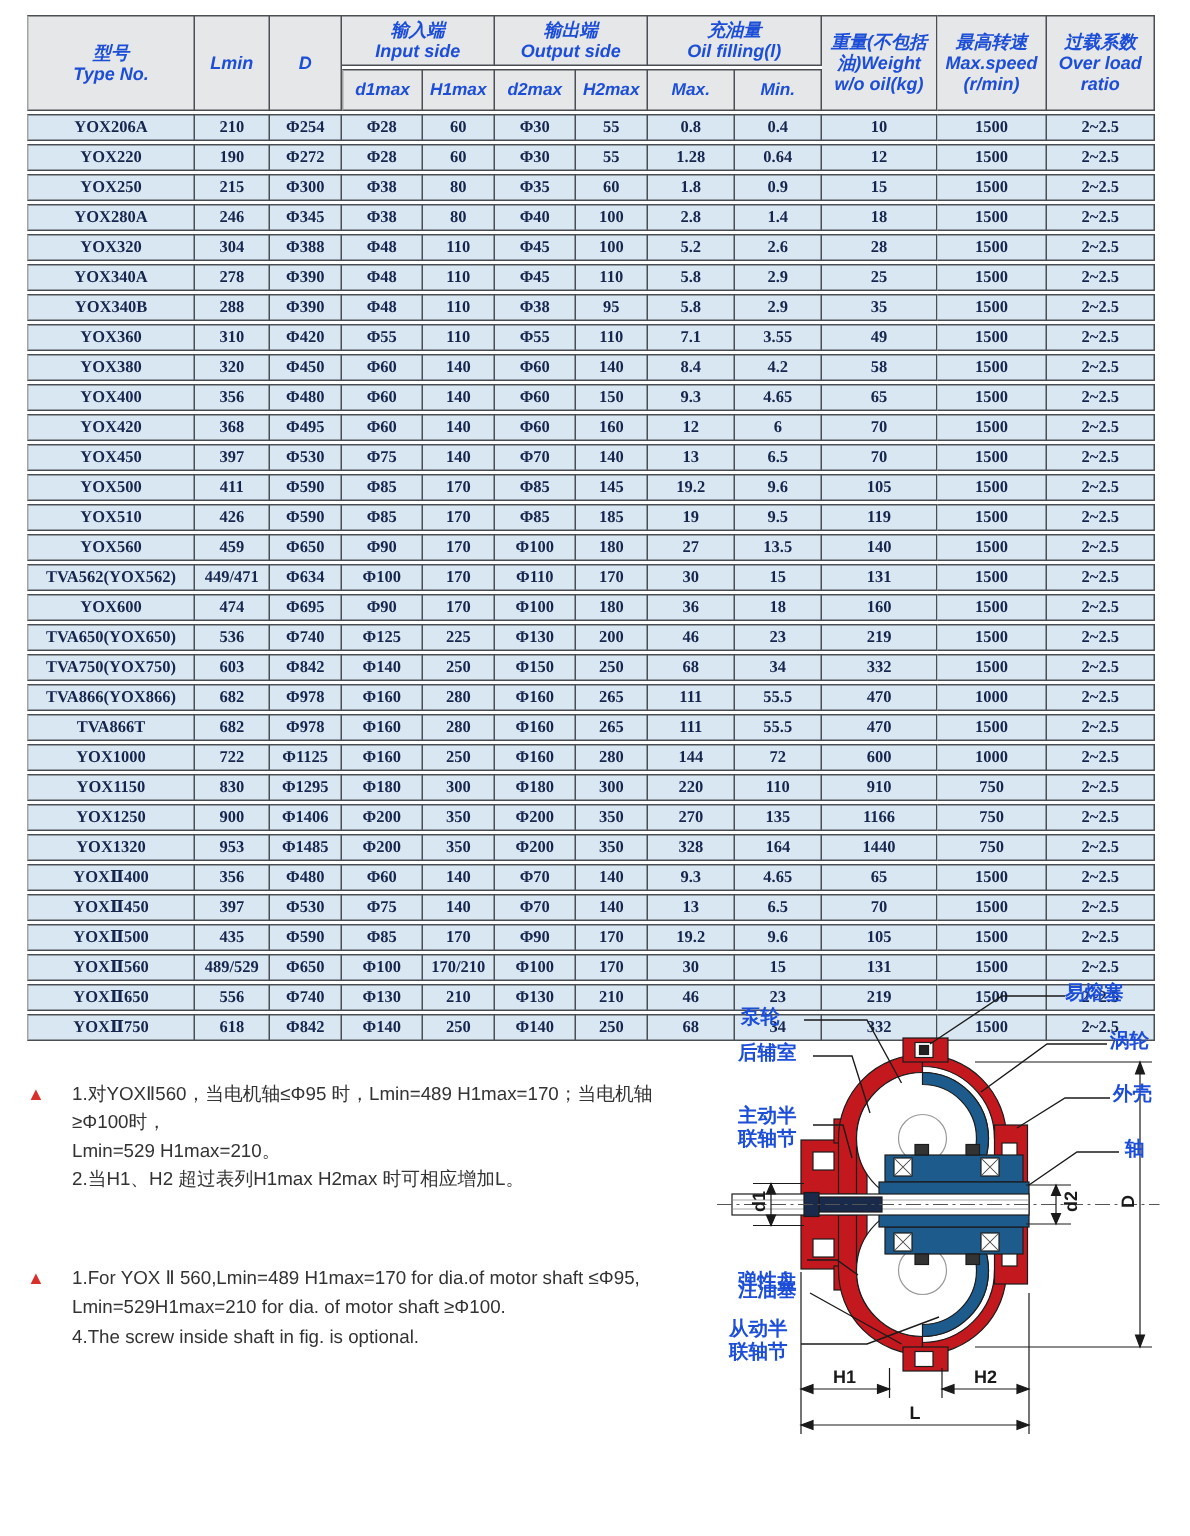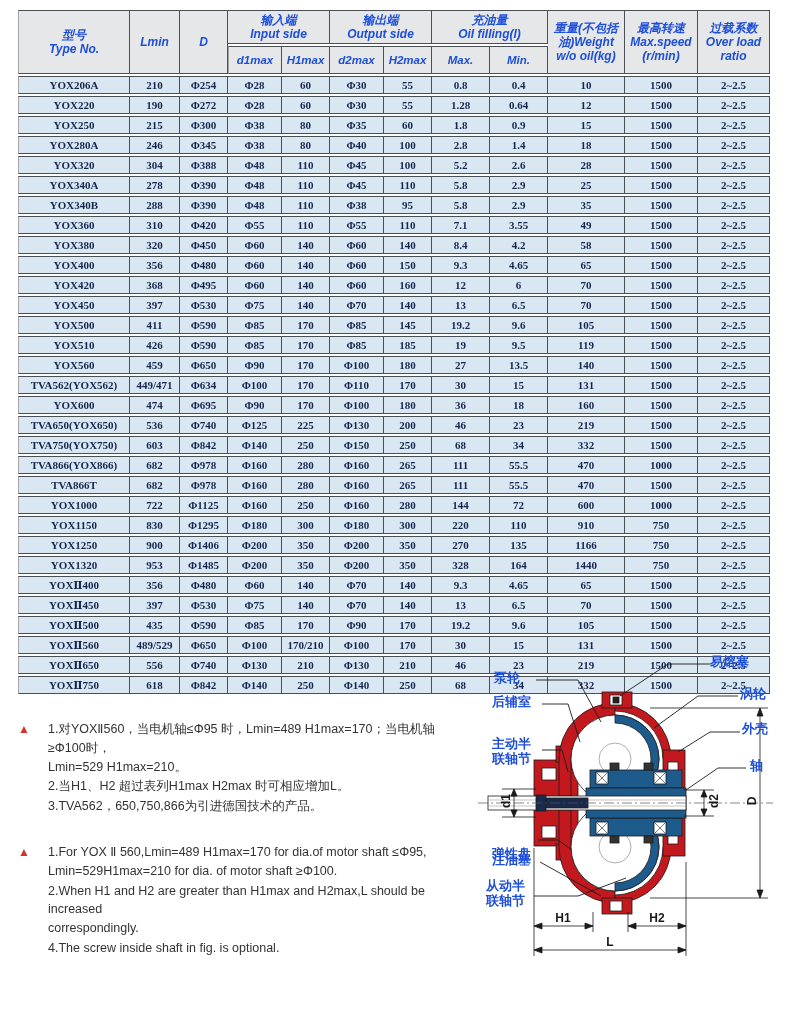--- a/index.html
+++ b/index.html
@@ -520,28 +520,25 @@
           <td>1500</td>
           <td>2~2.5</td>
         </tr>
       </tbody>
   </table>
 
   <div class="notes notes-zh">
     <div class="note"><span class="tri">▲</span><span>1.对YOXⅡ560，当电机轴≤Φ95 时，Lmin=489 H1max=170；当电机轴≥Φ100时，
 Lmin=529 H1max=210。</span></div>
     <div class="note"><span>2.当H1、H2 超过表列H1max H2max 时可相应增加L。</span></div>
-    <div class="note"><span>3.TVA562，650,750,866为引进德国技术的产品。</span></div>
   </div>
 
   <div class="notes notes-en">
     <div class="note"><span class="tri">▲</span><span>1.For YOX Ⅱ 560,Lmin=489 H1max=170 for dia.of motor shaft ≤Φ95,
 Lmin=529H1max=210 for dia. of motor shaft ≥Φ100.</span></div>
-    <div class="note"><span>2.When H1 and H2 are greater than H1max and H2max,L should be increased
-correspondingly.</span></div>
     <div class="note"><span>4.The screw inside shaft in fig. is optional.</span></div>
   </div>
 
   <div class="diagram">
     <svg width="335" height="372" viewBox="0 0 335 372">
       <g stroke="#1c1c1c" stroke-width="0.8">
 
         <g fill="#c3181d">
           <rect x="76" y="110" width="36" height="86"></rect>
           <rect x="98" y="96" width="22" height="16"></rect>

